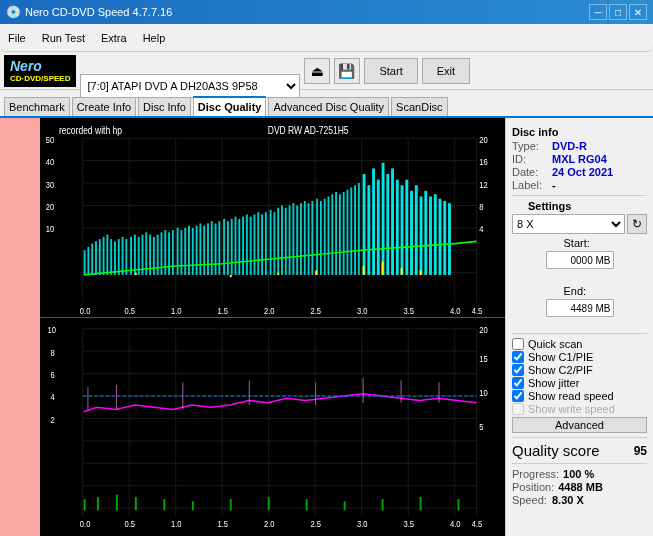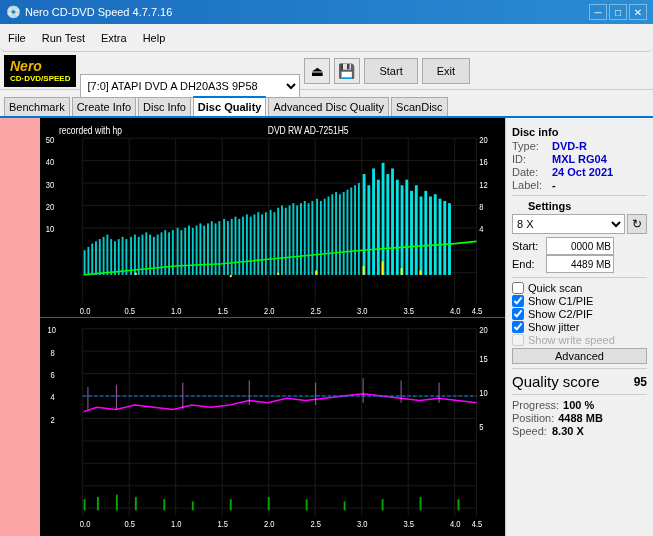--- a/index.html
+++ b/index.html
@@ -41,21 +41,21 @@
     .panel-section-title { font-weight: bold; font-size: 11px; margin: 4px 0 2px; }
     .info-row { display: flex; gap: 4px; margin-bottom: 1px; font-size: 11px; }
     .info-label { color: #555; min-width: 36px; }
     .info-value { color: #000; font-weight: bold; }
     .info-value.blue { color: #0000cc; }
     .divider { height: 1px; background: #ccc; margin: 4px 0; }
     .settings-title { font-weight: bold; margin: 2px 16px; }
     .speed-row { display: flex; gap: 2px; align-items: center; margin-bottom: 3px; }
     .speed-select { height: 20px; font-size: 11px; border: 1px solid #aaa; background: white; flex: 1; }
     .refresh-btn { width: 20px; height: 20px; border: 1px solid #aaa; background: #e0e0e0; cursor: pointer; font-size: 12px; display: flex; align-items: center; justify-content: center; }
-    .mb-row { display: flex; gap: 2px; align-items: center; margin-bottom: 0; }
+    .mb-row { display: flex; gap: 2px; align-items: center; margin-bottom: 16px; flex-direction: column; }
     .mb-label { min-width: 32px; font-size: 11px; }
     .mb-input { height: 18px; font-size: 10px; border: 1px solid #aaa; width: 68px; padding: 0 2px; text-align: right; background: white; }
     .checkbox-row { display: flex; align-items: center; gap: 4px; margin-bottom: 1px; font-size: 11px; }
     .checkbox-row input[type=checkbox] { width: 12px; height: 12px; }
     .advanced-btn { width: 100%; height: 16px; background: #e0e0e0; border: 1px solid #aaa; cursor: pointer; font-size: 11px; margin-top: 1px; }
     .quality-row { display: flex; justify-content: space-between; align-items: center; margin-top: 3px; }
     .quality-label { font-size: 15px; }
     .quality-value { font-size: 12px; font-weight: bold; color: #000; }
     svg { display: block; }
   </style>
@@ -77,21 +77,21 @@
 <div class="menu-bar">
   <span class="menu-item">File</span>
   <span class="menu-item">Run Test</span>
   <span class="menu-item">Extra</span>
   <span class="menu-item">Help</span>
 </div>
 
 <div class="toolbar">
   <div class="nero-logo">
     <div>
-      <span style="color:#eab308; font-style:italic; font-size:14px; font-weight:900;">Nero</span>
+      <span style="color:#7dd3fc; font-style:italic; font-size:14px; font-weight:900;">Nero</span>
       <span class="nero-logo2">CD·DVD/SPEED</span>
     </div>
   </div>
   <select class="drive-select">
     <option>[7:0]  ATAPI DVD A  DH20A3S 9P58</option>
   </select>
   <button class="toolbar-icon-btn" title="Eject">⏏</button>
   <button class="toolbar-icon-btn" title="Save">💾</button>
   <button class="start-btn">Start</button>
   <button class="exit-btn">Exit</button>
@@ -398,20 +398,24 @@
     </div>
     <div class="checkbox-row">
       <input type="checkbox" checked="" style="">
       <span>Show C2/PIF</span>
     </div>
     <div class="checkbox-row">
       <input type="checkbox" checked="" style="">
       <span>Show jitter</span>
     </div>
     <div class="checkbox-row">
+      <input type="checkbox" checked="" style="">
+      <span>Show read speed</span>
+    </div>
+    <div class="checkbox-row">
       <input type="checkbox" disabled="" style="">
       <span style="color:#aaa;">Show write speed</span>
     </div>
     
     <button class="advanced-btn">Advanced</button>
     
     <div class="divider"></div>
     
     <div class="quality-row">
       <span class="quality-label">Quality score</span>

